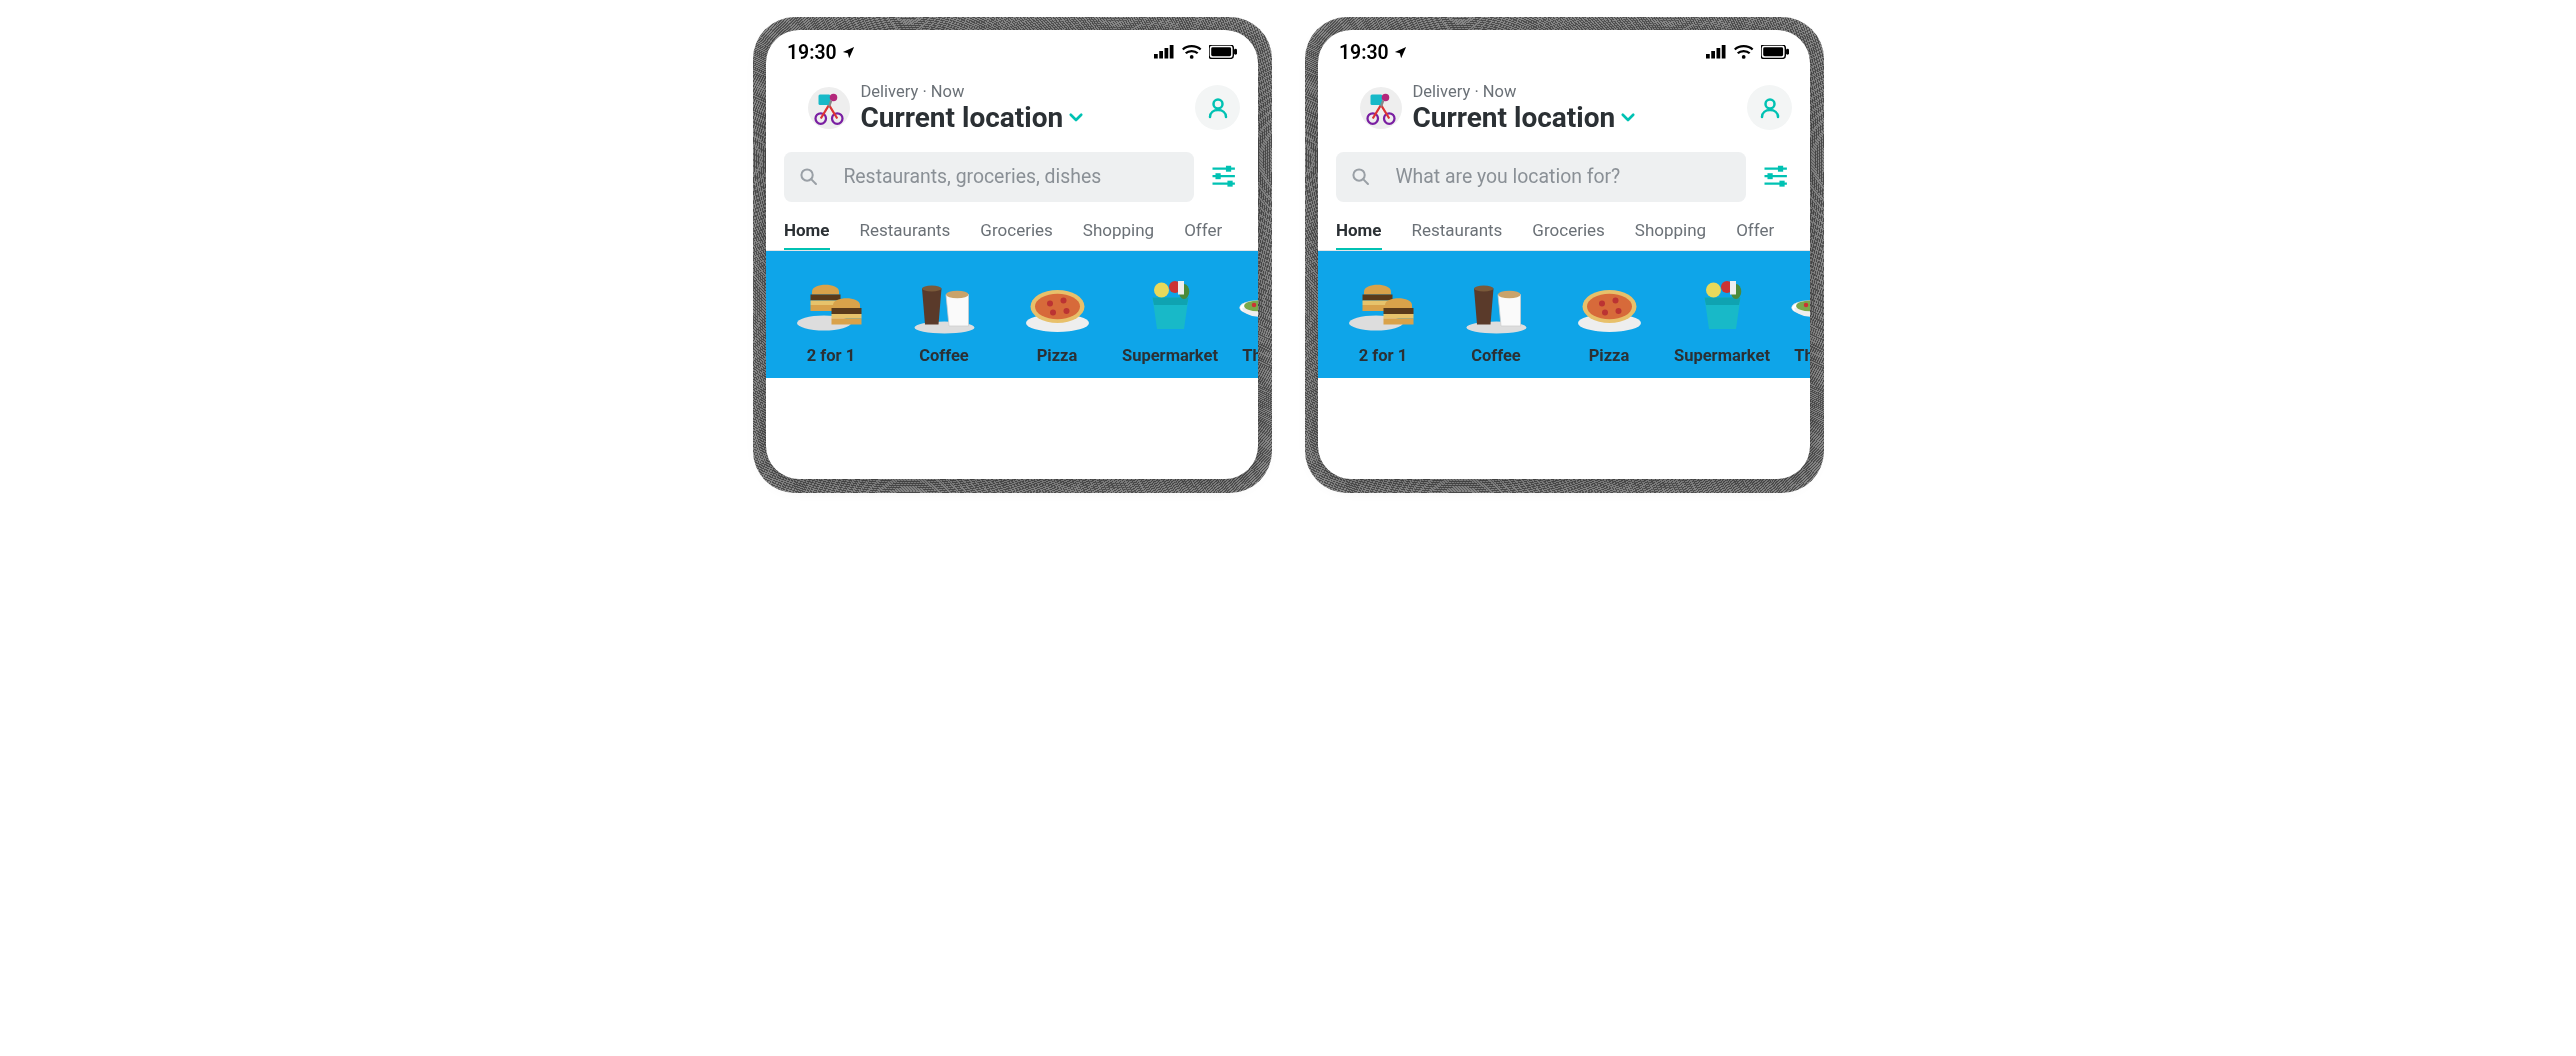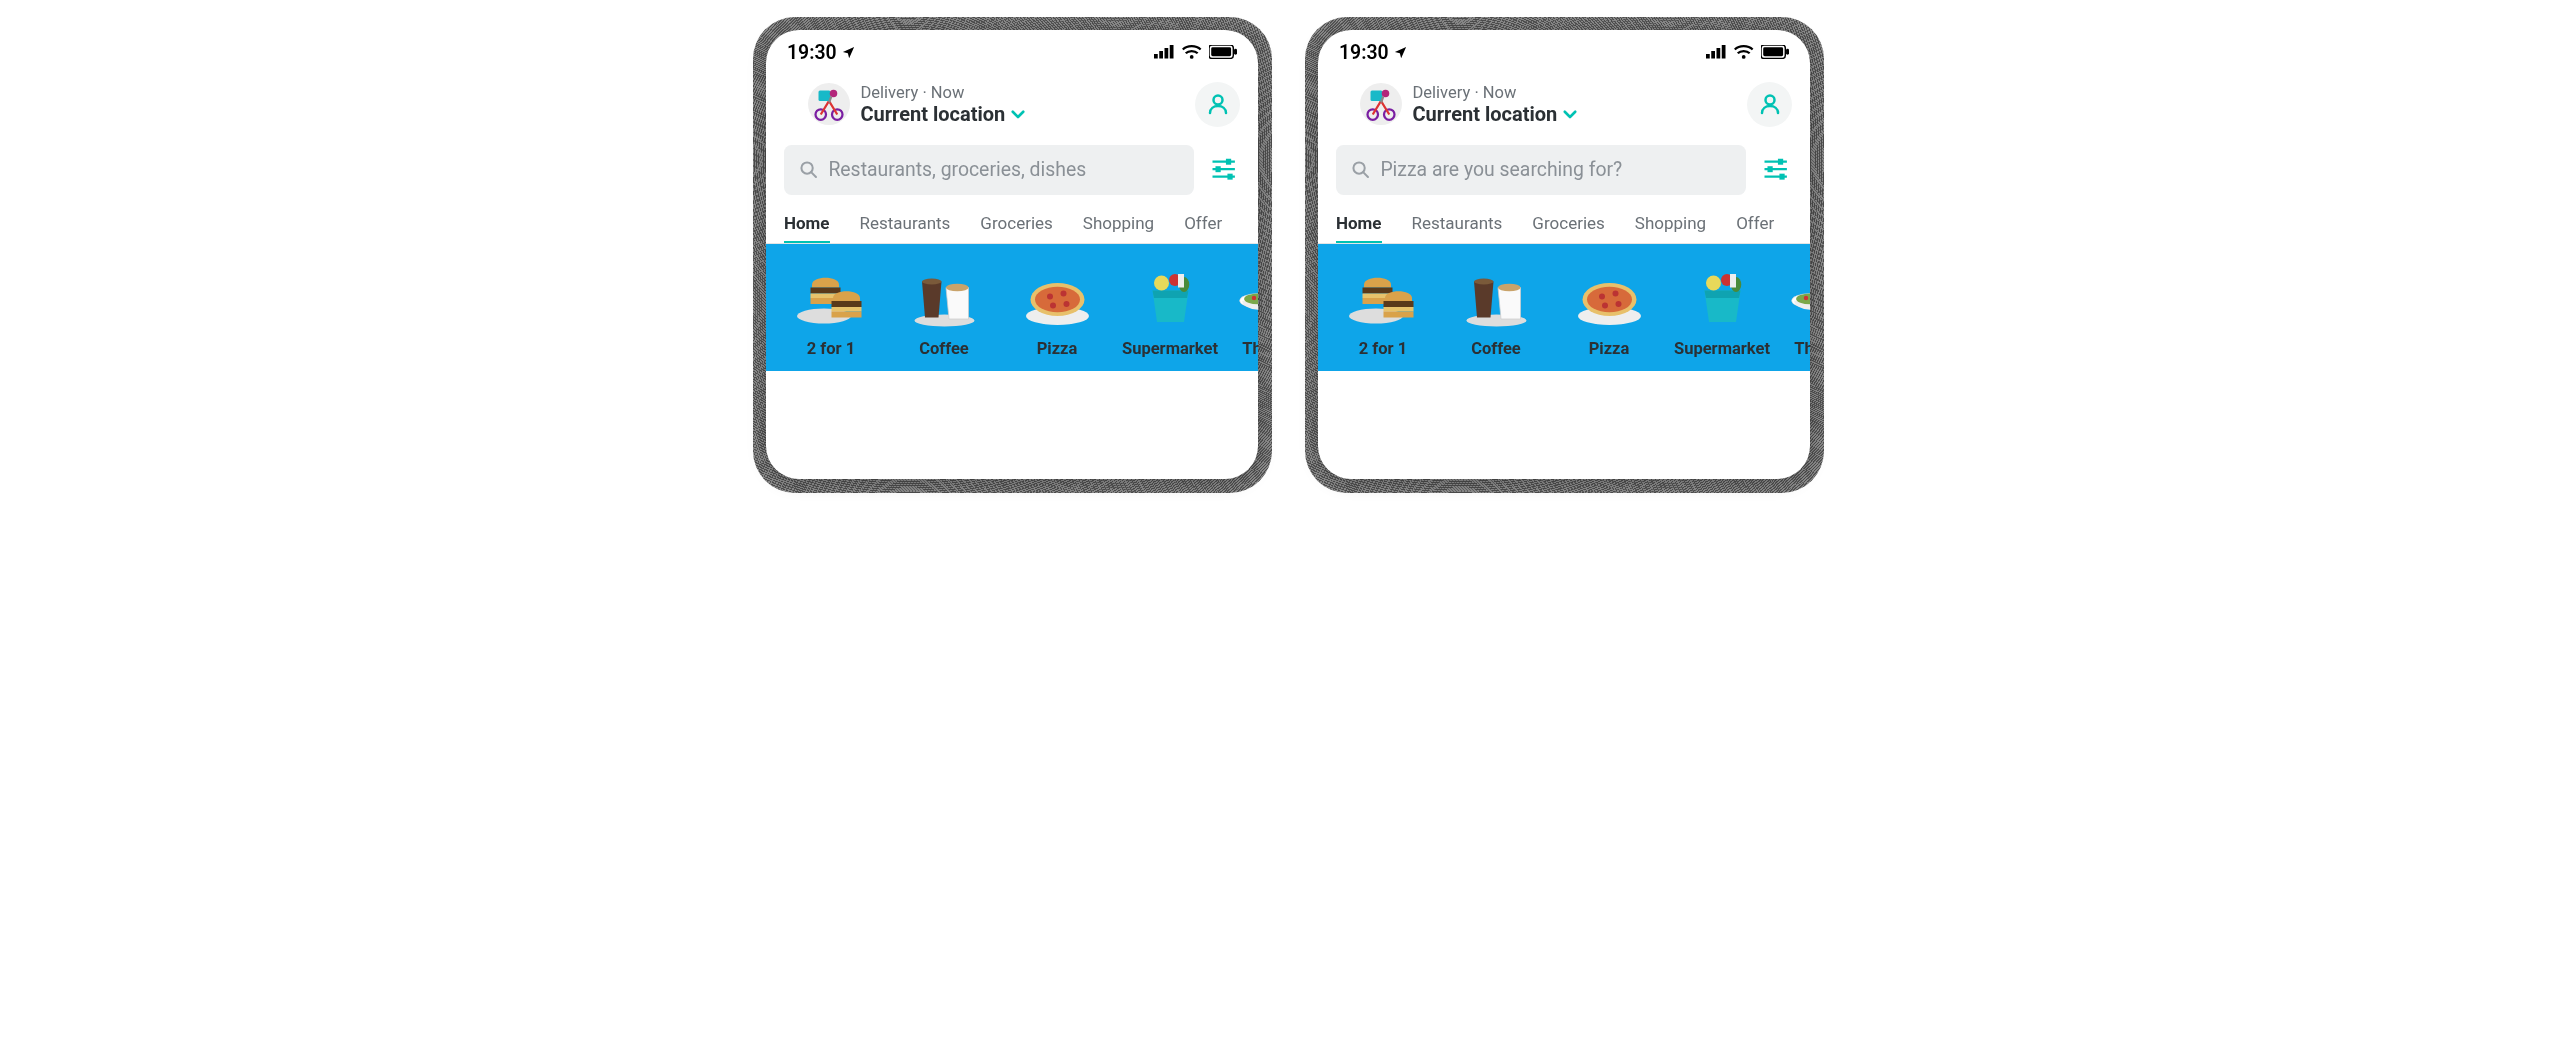--- a/index.html
+++ b/index.html
@@ -67,21 +67,21 @@
     flex: 0 0 auto;
   }
   .header-text { flex: 1; }
   .delivery-line {
     font-size: 16.5px;
     color: #6b7177;
     font-weight: 400;
   }
   .location-line {
     display: flex; align-items: center; gap: 4px;
-    font-size: 20px;
+    font-size: 28px;
     font-weight: 700;
     color: #2b3034;
   }
   .chevron { color: #00c2b3; }
   .account-btn {
     width: 45px; height: 45px;
     border-radius: 50%;
     background: #f3f5f5;
     display: flex; align-items: center; justify-content: center;
     flex: 0 0 auto;
@@ -93,21 +93,21 @@
     align-items: center;
     padding: 10.5px 18px;
     gap: 13.5px;
   }
   .search-field {
     flex: 1;
     background: #eef0f1;
     border-radius: 7.5px;
     display: flex;
     align-items: center;
-    gap: 10px;
+    gap: 25px;
     padding: 13.5px 15px;
   }
   .search-icon { color: #9aa0a6; }
   .search-placeholder {
     font-size: 19.4px;
     color: #8a9096;
   }
   .filter-btn {
     width: 33px; height: 33px;
     display: flex; align-items: center; justify-content: center;
@@ -419,21 +419,21 @@
     </div>
 
     <div class="search-row">
       <div class="search-field">
         <span class="search-icon">
           <svg width="19.4" height="19.4" viewBox="0 0 24 24">
               <circle cx="10" cy="10" r="7" fill="none" stroke="#9aa0a6" stroke-width="2.5"></circle>
               <line x1="15" y1="15" x2="21" y2="21" stroke="#9aa0a6" stroke-width="2.5" stroke-linecap="round"></line>
             </svg>
         </span>
-        <span class="search-placeholder">Pizza are you searching for?</span>
+        <span class="search-placeholder">What are you location for?</span>
       </div>
       <div class="filter-btn">
         <svg width="25.4" height="22.4" viewBox="0 0 34 30">
           <line x1="2" y1="5" x2="32" y2="5" stroke="#00c2b3" stroke-width="3"></line>
           <line x1="2" y1="15" x2="32" y2="15" stroke="#00c2b3" stroke-width="3"></line>
           <line x1="2" y1="25" x2="32" y2="25" stroke="#00c2b3" stroke-width="3"></line>
           <rect x="20" y="1" width="7" height="8" fill="#00c2b3"></rect>
           <rect x="6" y="11" width="7" height="8" fill="#00c2b3"></rect>
           <rect x="22" y="21" width="7" height="8" fill="#00c2b3"></rect>
         </svg>

